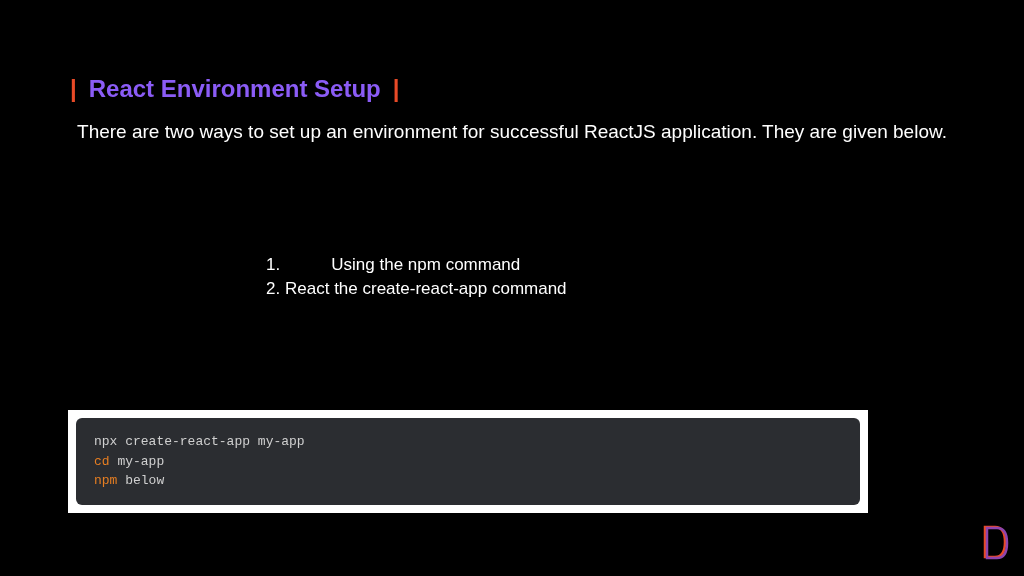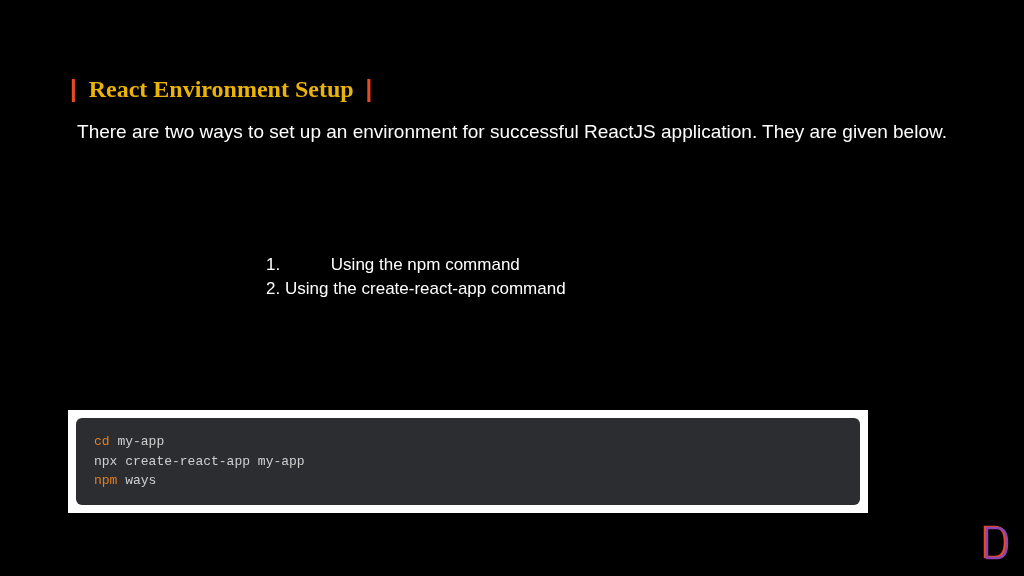--- a/index.html
+++ b/index.html
@@ -22,24 +22,23 @@
       display: flex;
       align-items: center;
       gap: 12px;
     }
     .title-bar {
       color: #e84a27;
       font-size: 24px;
       font-weight: 600;
     }
     .title-text {
-      color: #eab308;
+      color: #8b5cf6;
       font-size: 24px;
       font-weight: 700;
-      font-family: Liberation Serif, serif;
     }
     .intro-text {
       position: absolute;
       top: 118px;
       left: 70px;
       right: 70px;
       color: #ffffff;
       font-size: 19px;
       font-weight: 400;
       text-align: center;
@@ -101,34 +100,34 @@
   <span class="title-bar">|</span>
   <span class="title-text">React Environment Setup</span>
   <span class="title-bar">|</span>
 </div>
 
 <div class="intro-text">There are two ways to set up an environment for successful ReactJS application. They are given below.</div>
 
 <div class="list-container">
   <ol>
     <li>Using the npm command</li>
-    <li>Using the create-react-app command</li>
+    <li>React the create-react-app command</li>
   </ol>
 </div>
 
 <div class="code-wrapper">
   <div class="code-block">
     <div class="code-line">
+      <span class="code-word">npx</span><span class="code-word"> create-react-app my-app</span>
+    </div>
+    <div class="code-line">
       <span class="code-keyword">cd</span><span class="code-word"> my-app</span>
     </div>
     <div class="code-line">
-      <span class="code-word">npx</span><span class="code-word"> create-react-app my-app</span>
-    </div>
-    <div class="code-line">
-      <span class="code-keyword">npm</span><span class="code-word"> ways</span>
+      <span class="code-keyword">npm</span><span class="code-word"> below</span>
     </div>
   </div>
 </div>
 
 <svg class="logo" viewBox="0 0 28 38">
   <path d="M 4 4 L 4 34 L 14 34 Q 24 34 24 19 Q 24 4 14 4 Z" fill="none" stroke="#e84a27" stroke-width="2.5"></path>
   <path d="M 4 4 L 4 34 L 14 34 Q 24 34 24 19 Q 24 4 14 4 Z" fill="none" stroke="#8e44ad" stroke-width="2.5" transform="translate(2,1)"></path>
 </svg>
 
 </body></html>

